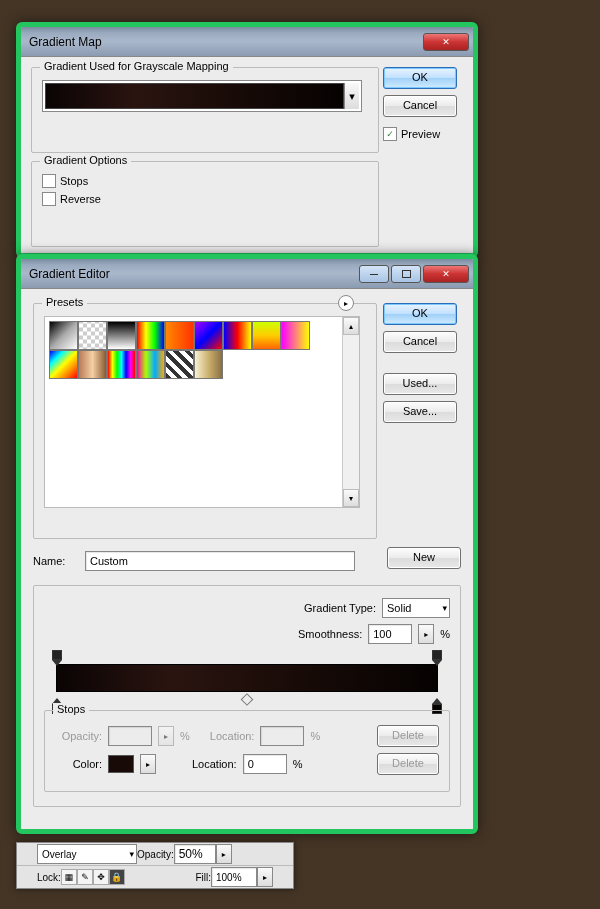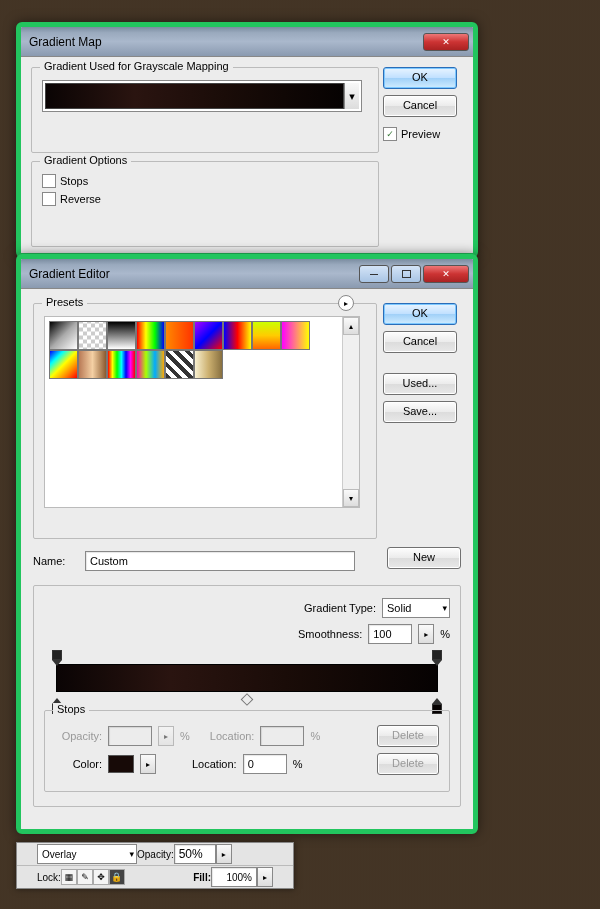--- a/index.html
+++ b/index.html
@@ -402,17 +402,17 @@
     <span>Opacity:</span>
     <input class="text-input" style="width: 32px; font-size: 12px;" value="50%">
     <div class="mini-btn">▸</div>
   </div>
   <div class="lrow">
     <span>Lock:</span>
     <div class="tiny-icon">▦</div>
     <div class="tiny-icon">✎</div>
     <div class="tiny-icon">✥</div>
     <div class="tiny-icon" style="background:#444;color:#fff;">🔒</div>
-    <span style="margin-left:auto;font-weight:bold;">Fill:</span>
-    <input class="text-input" style="width: 36px; font-size: 10px; text-align: right;" value="100%">
+    <span style="margin-left:auto;">Fill:</span>
+    <input class="text-input" style="width: 36px; font-size: 10px;" value="100%">
     <div class="mini-btn">▸</div>
   </div>
 </div>
 
 </body></html>

